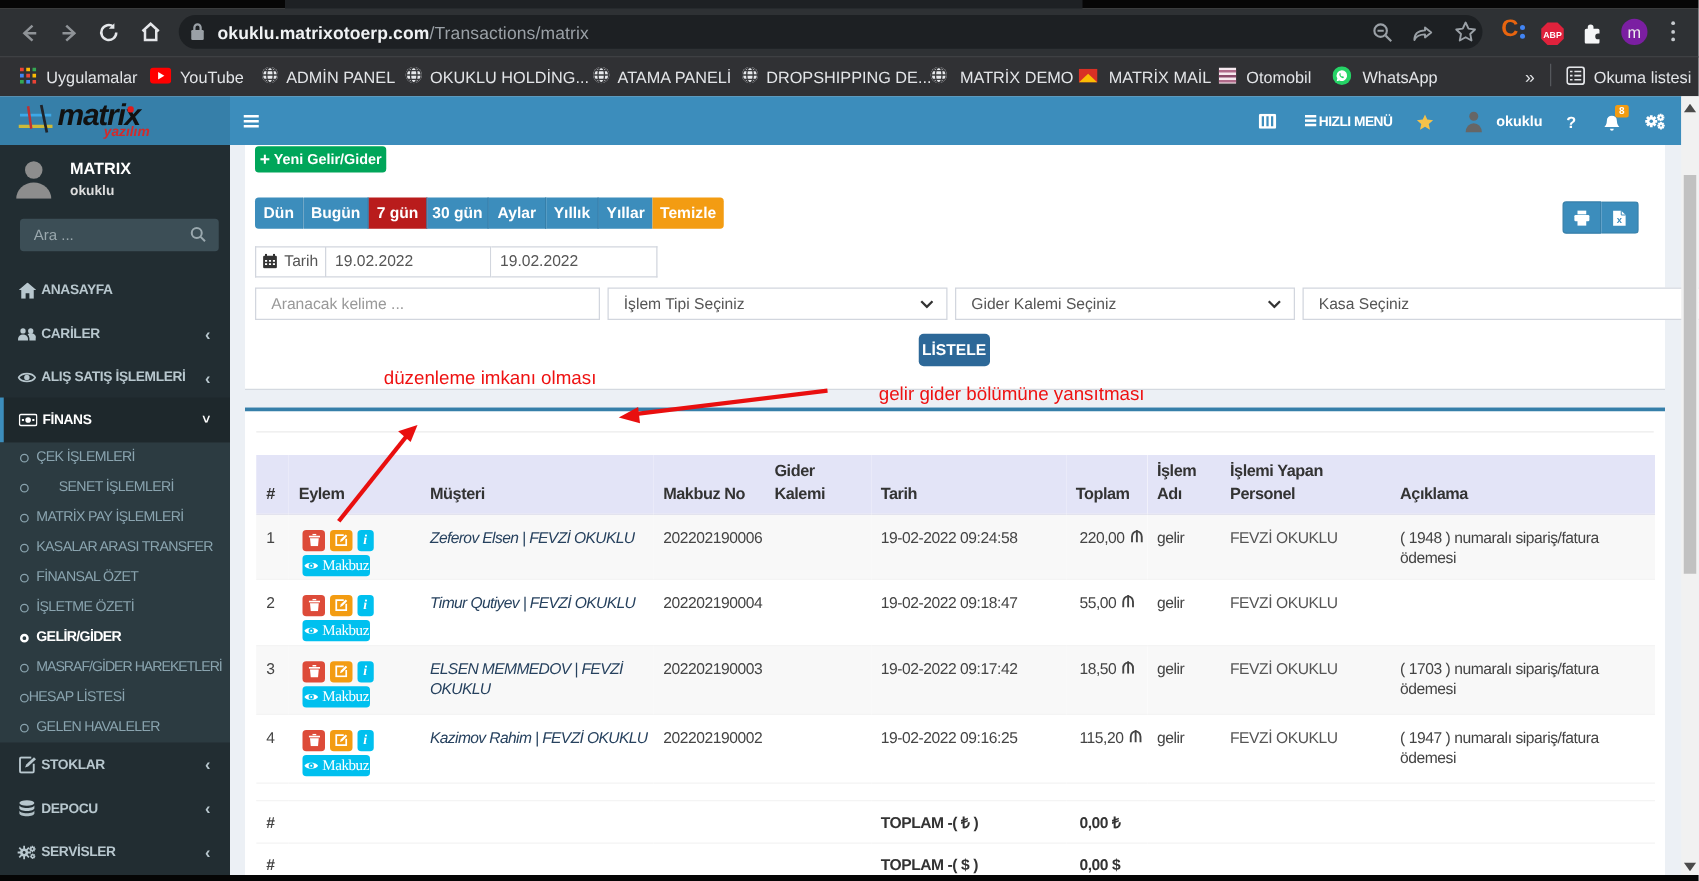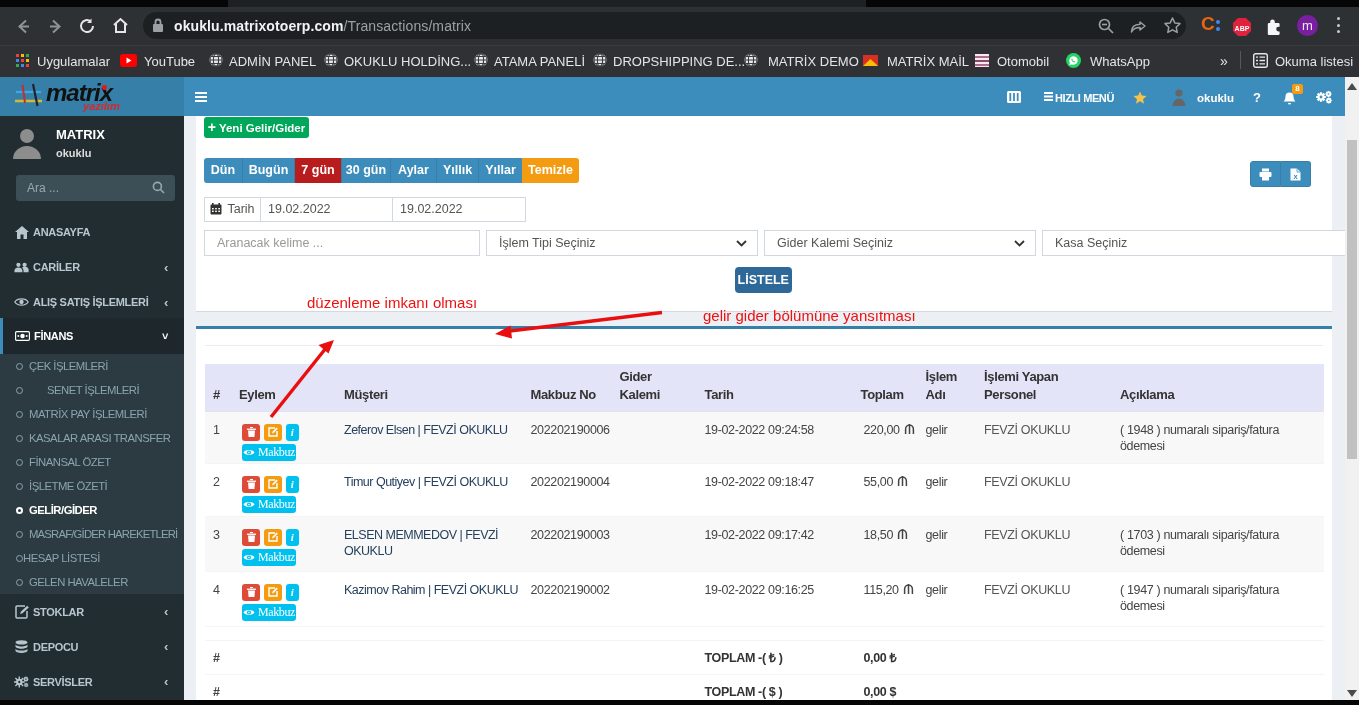--- a/index.html
+++ b/index.html
@@ -41,21 +41,21 @@
   td:nth-child(3), th:nth-child(3) { padding-right:0; }
   td:nth-child(4) { padding-right:0; }
   td:nth-child(7) { padding-left:11px; }
   tr.odd { background:#f8f8f8; }
   table tr { border-top:1px solid #f4f4f4; }
   table tr:first-child { border-top:none; }
   table tr:nth-child(2) { border-top:1px solid #e3e3ee; }
   .btnrow { display:flex; gap:3.5px; margin-top:2px; margin-left:3px; }
   .ab { width:18px; height:17.5px; border-radius:3px; display:flex; align-items:center; justify-content:center; }
   .mkb { margin-top:2.5px; margin-left:3px; width:54px; height:17.5px; background:#00c0ef; border-radius:3px; color:#fff; display:flex; align-items:center; justify-content:center; font-family:"Liberation Serif",serif; font-size:12px; }
-  .cust { color:#26415e; letter-spacing:-0.5px; }
+  .cust { color:#26415e; letter-spacing:-0.5px;font-style:italic; }
   .mn { vertical-align:-0.5px; margin-left:1px; }
   tr.ft td { padding-top:9px; }
 </style>
 </head>
 <body>
 
 <div class="abs" id="tabstrip"></div>
 <div class="abs" id="tabseg"></div>
 <div class="abs" id="toolbar"></div>
 <div class="abs" id="urlpill"></div>

